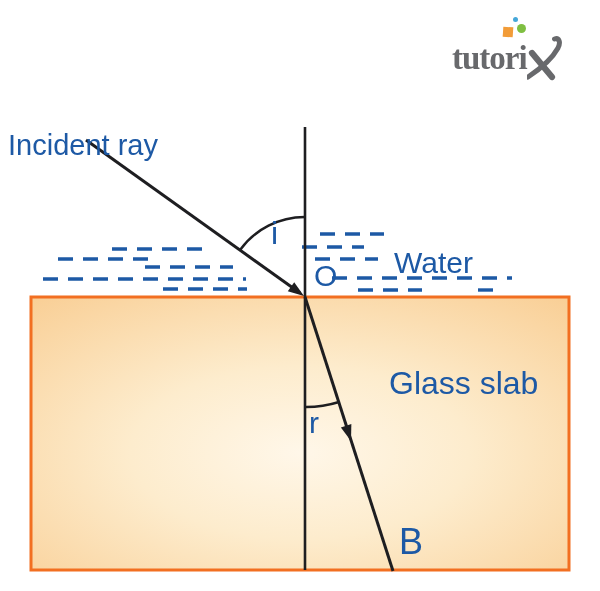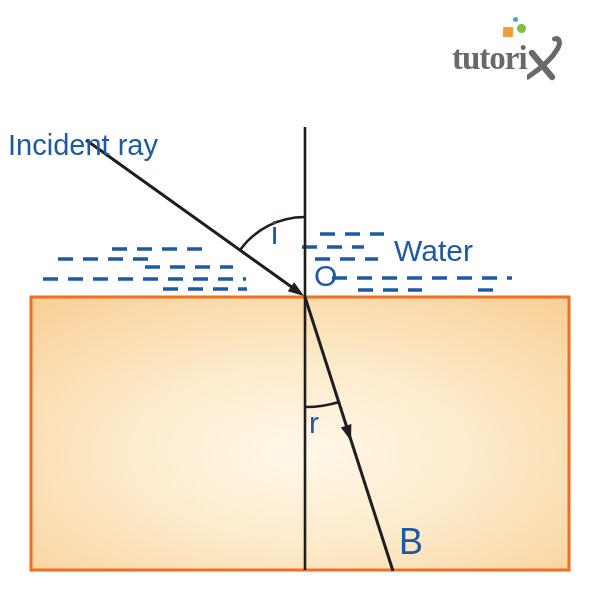--- a/index.html
+++ b/index.html
@@ -19,21 +19,21 @@
     position:relative;width:600px;height:591px;background:#ffffff;overflow:hidden;
     font-family:"Liberation Sans","DejaVu Sans",sans-serif;
   }
   .stage svg.diagram{position:absolute;left:0;top:0;}
   .lbl{
     position:absolute;color:var(--label-blue);line-height:1;white-space:nowrap;
     font-family:"Liberation Sans","DejaVu Sans",sans-serif;
   }
   .lbl-incident{left:8px;top:101px;font-size:29px;margin-top:30px;}
   .lbl-normal{left:257px;top:89px;font-size:29px;}
-  .lbl-water{left:394px;top:236px;font-size:30px;}
+  .lbl-water{left:394px;top:248px;font-size:30px;}
   .lbl-glass{left:389px;top:367px;font-size:32px;}
   .lbl-i{left:271px;top:217px;font-size:32px;}
   .lbl-o{left:314px;top:261px;font-size:30px;}
   .lbl-r{left:309px;top:408px;font-size:30px;}
   .lbl-b{left:399px;top:524px;font-size:36px;}
 
   
   .ink{stroke:var(--line-black);fill:none;}
   .ray{stroke-width:3;}
   .normal-line{stroke-width:2.6;}
@@ -96,20 +96,21 @@
 
     <line class="ink ray" x1="305" y1="297" x2="393" y2="571"></line>
     <polygon class="arrow" points="-16,-5.5 0,0 -16,5.5" transform="translate(351,441) rotate(72.2)"></polygon>
 
     <path class="ink arc" d="M 240 250 A 80 80 0 0 1 305 217"></path>
     <path class="ink arc" d="M 305 407 A 110 110 0 0 0 339 402"></path>
   </svg>
 
   <div class="lbl lbl-incident">Incident ray</div>
   <div class="lbl lbl-water">Water</div>
+  <div class="lbl lbl-glass">Glass slab</div>
   <div class="lbl lbl-i">i</div>
   <div class="lbl lbl-o">O</div>
   <div class="lbl lbl-r">r</div>
   <div class="lbl lbl-b">B</div>
 
   <div class="logo">
     <span class="dot dot-orange"></span>
     <span class="dot dot-green"></span>
     <span class="dot dot-blue"></span>
     <div class="logo-text-row">

